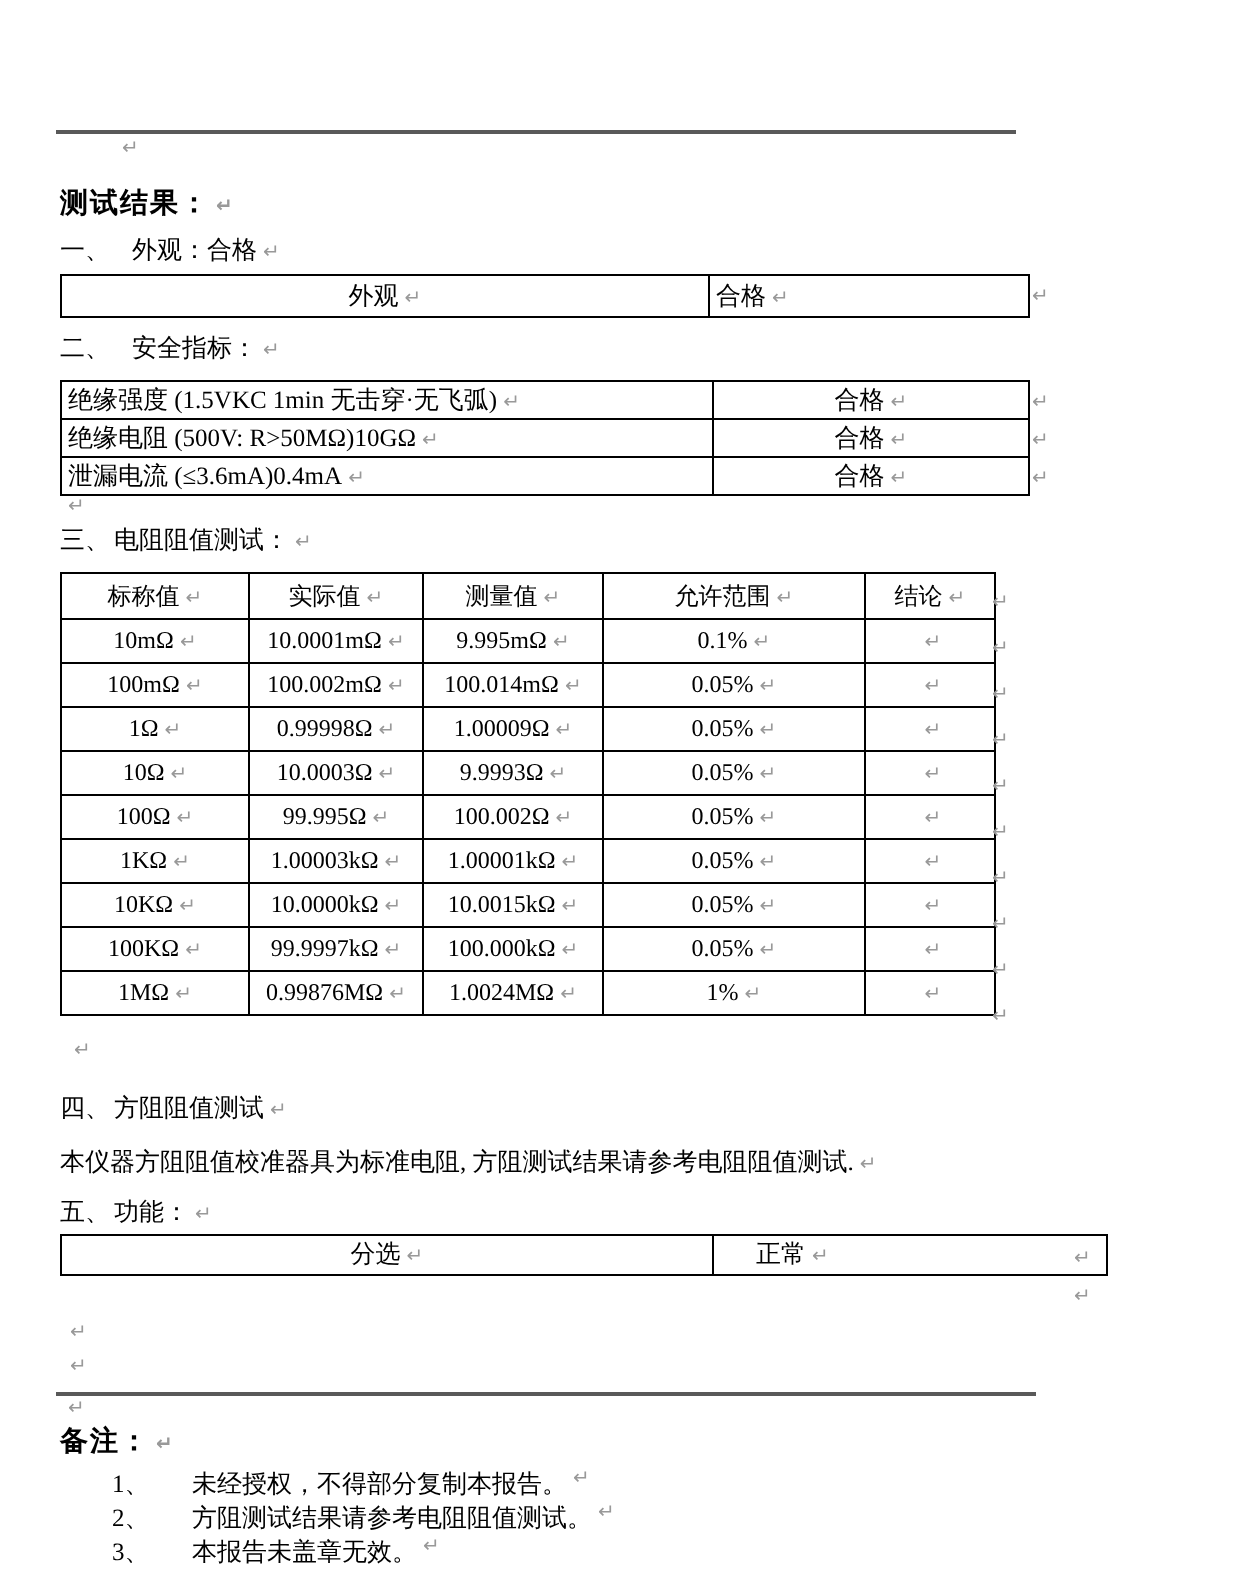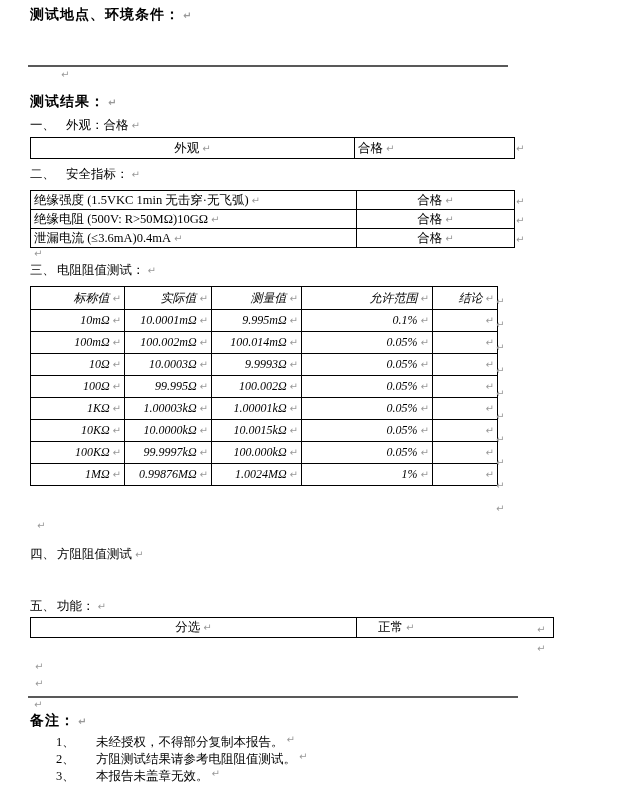--- a/index.html
+++ b/index.html
@@ -15,38 +15,35 @@
   .gap-wide{margin-right:11px;}
   .gap-narrow{margin-right:2px;}
   .pm{color:#999;font-size:10px;margin-left:3px;font-family:"DejaVu Sans",sans-serif;}
   .rule{border-top:2px solid #595959;height:0;}
   table{border-collapse:collapse;table-layout:fixed;}
   td{border:1px solid #000;padding:0 3px;font-size:12.5px;white-space:nowrap;overflow:hidden;}
   .t-center{text-align:center;}
   .t-left{text-align:left;}
   #table-appearance td{height:20px;}
   #table-safety td{height:18px;}
-  #table-resistance td{height:21px;font-size:12px;text-align:right;font-style:italic;}
+  #table-resistance td{height:21px;font-size:12px;text-align:center;}
   #table-resistance tr.hdr td{height:22px;}
   #table-function td{height:19px;}
   .markcol{color:#999;font-size:10px;font-family:"DejaVu Sans",sans-serif;}
   .markcol div{height:23px;line-height:23px;}
   .markcol.lh19 div{height:19px;line-height:19px;}
   .markcol.lh20 div{height:20px;line-height:20px;}
   .remark-row{display:flex;font-size:12.5px;white-space:nowrap;}
   .remark-num{width:40px;flex:0 0 40px;}
 </style>
 </head>
 <body>
 
 <div id="page">
 
-  <div class="abs h-bold" style="left:30px;top:6px;">
-    <span>测试地点、环境条件：</span><span class="pm">↵</span>
-  </div>
 
 
   <div class="abs rule" style="left:28px;top:65px;width:480px;"></div>
   <div class="abs pm" style="left:58px;top:69px;">↵</div>
 
   <div class="abs h-bold" style="left:30px;top:93px;">
     <span>测试结果：</span><span class="pm">↵</span>
   </div>
 
   <div class="abs body-txt" style="left:30px;top:117px;">
@@ -113,20 +110,27 @@
       <td><span></span><span class="pm">↵</span></td>
     </tr>
     <tr>
       <td><span>100mΩ</span><span class="pm">↵</span></td>
       <td><span>100.002mΩ</span><span class="pm">↵</span></td>
       <td><span>100.014mΩ</span><span class="pm">↵</span></td>
       <td><span>0.05%</span><span class="pm">↵</span></td>
       <td><span></span><span class="pm">↵</span></td>
     </tr>
     <tr>
+      <td><span>1Ω</span><span class="pm">↵</span></td>
+      <td><span>0.99998Ω</span><span class="pm">↵</span></td>
+      <td><span>1.00009Ω</span><span class="pm">↵</span></td>
+      <td><span>0.05%</span><span class="pm">↵</span></td>
+      <td><span></span><span class="pm">↵</span></td>
+    </tr>
+    <tr>
       <td><span>10Ω</span><span class="pm">↵</span></td>
       <td><span>10.0003Ω</span><span class="pm">↵</span></td>
       <td><span>9.9993Ω</span><span class="pm">↵</span></td>
       <td><span>0.05%</span><span class="pm">↵</span></td>
       <td><span></span><span class="pm">↵</span></td>
     </tr>
     <tr>
       <td><span>100Ω</span><span class="pm">↵</span></td>
       <td><span>99.995Ω</span><span class="pm">↵</span></td>
       <td><span>100.002Ω</span><span class="pm">↵</span></td>
@@ -173,20 +177,23 @@
     <div>↵</div>
     <div>↵</div>
     <div>↵</div>
     <div>↵</div>
   </div>
   <div class="abs pm" style="left:34px;top:520px;">↵</div>
 
   <div class="abs body-txt" style="left:30px;top:546px;">
     <span class="hnum gap-narrow">四、</span><span>方阻阻值测试</span><span class="pm">↵</span>
   </div>
+  <div class="abs body-txt" style="left:30px;top:573px;">
+    <span>本仪器方阻阻值校准器具为标准电阻, 方阻测试结果请参考电阻阻值测试.</span><span class="pm">↵</span>
+  </div>
 
   <div class="abs body-txt" style="left:30px;top:598px;">
     <span class="hnum gap-narrow">五、</span><span>功能：</span><span class="pm">↵</span>
   </div>
 
   <table id="table-function" class="abs" style="left:30px;top:617px;">
     <tbody>
         <tr>
       <td class="t-center" style="width:319px;"><span>分选</span><span class="pm">↵</span></td>
       <td class="t-left" style="width:172px;padding-left:21px;"><span>正常</span><span class="pm">↵</span></td>

